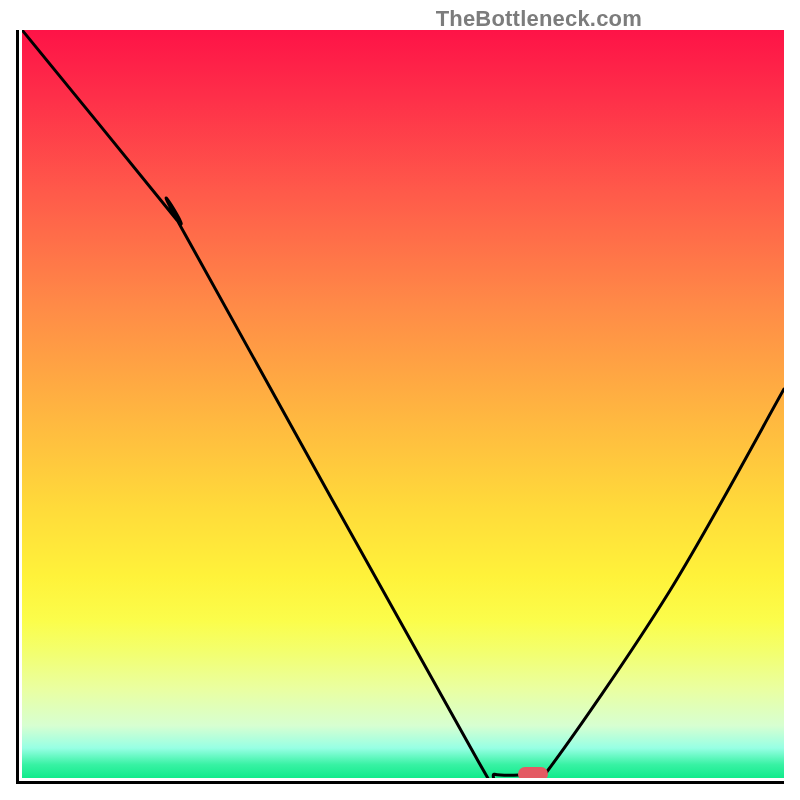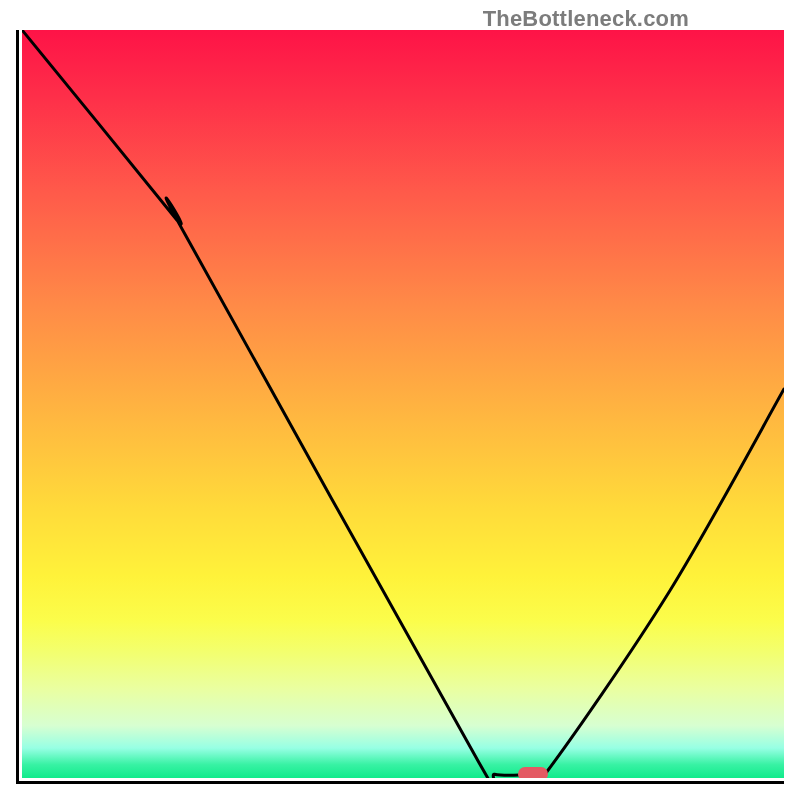--- a/index.html
+++ b/index.html
@@ -7,21 +7,20 @@
     padding: 0;
     width: 800px;
     height: 800px;
     background: #ffffff;
     overflow: hidden;
   }
   .canvas {
     position: relative;
     width: 652px;
     height: 800px;
-    padding-left: 47px;
   }
   .watermark {
     position: absolute;
     top: 6px;
     right: 10px;
     font-family: Arial, Helvetica, sans-serif;
     font-size: 22px;
     font-weight: 600;
     color: #7c7c7c;
     letter-spacing: 0.2px;

